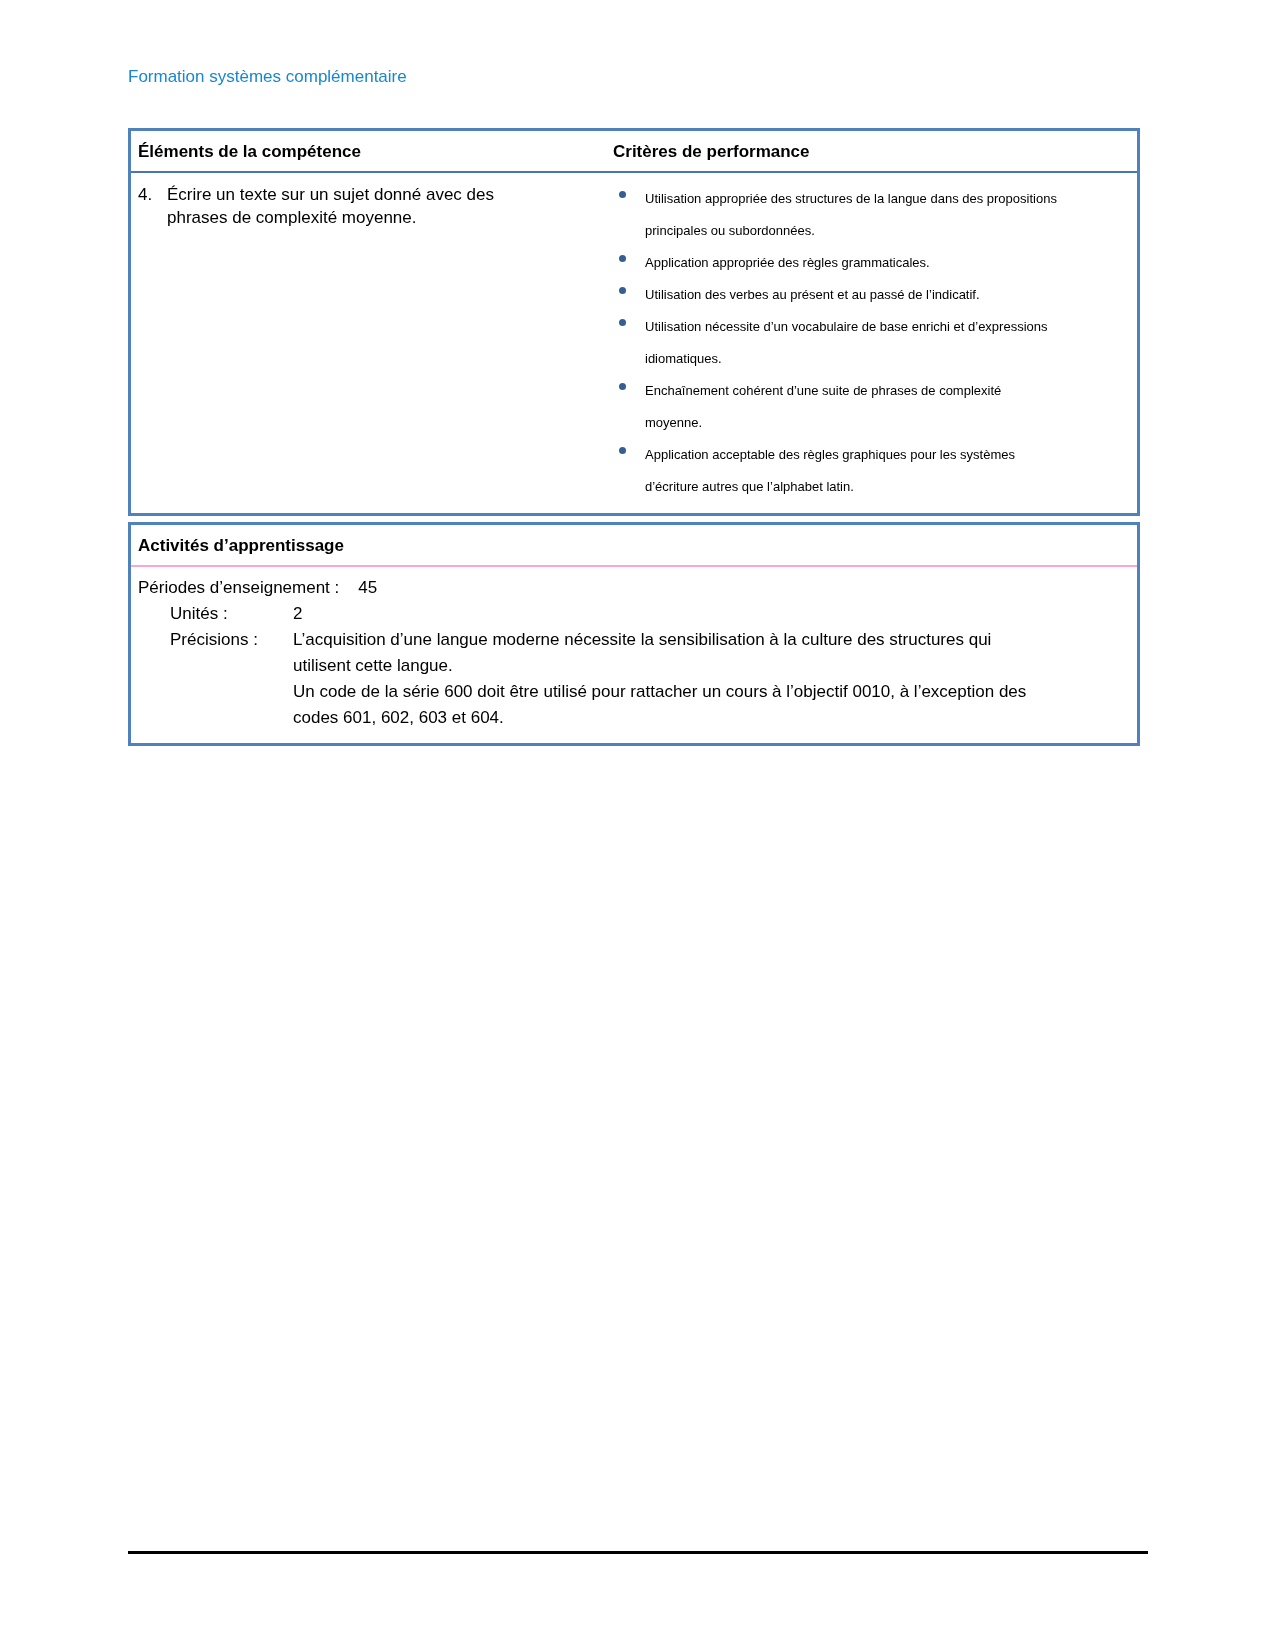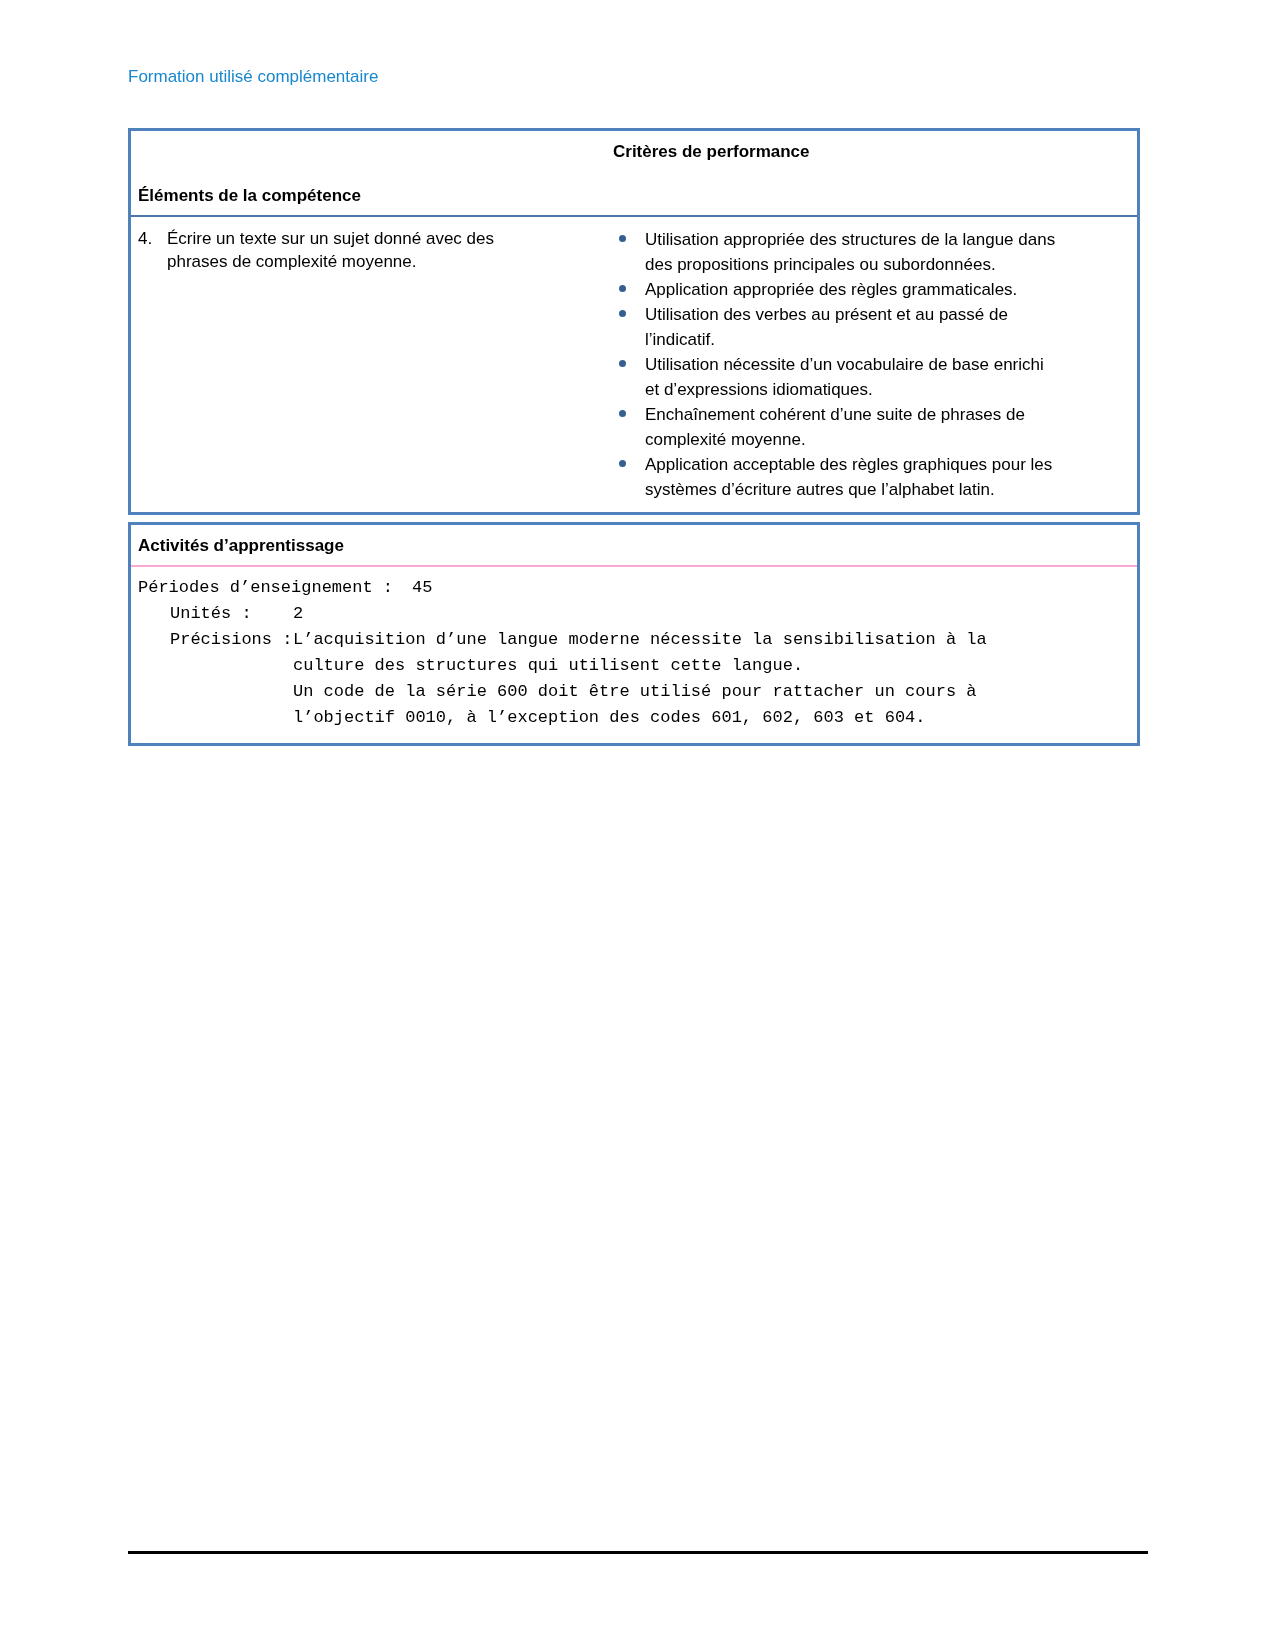--- a/index.html
+++ b/index.html
@@ -30,48 +30,48 @@
   .box-competence { top: 128px; }
   .box-activities { top: 522px; }
 
   
   .tbl-header-row {
     display: flex;
     border-bottom: 2px solid #4a76a8;
     padding: 10px 10px 8px 7px;
   }
   .tbl-header-cell { font-weight: bold; font-size: 17px; line-height: 22px; }
-  .hcell-left  { width: 475px; flex-shrink: 0; margin-top: 44px; }
+  .hcell-left  { width: 475px; flex-shrink: 0; }
   .hcell-right { flex: 1; }
 
   .tbl-body { display: flex; padding: 10px 10px 10px 7px; }
   .body-left  { width: 475px; flex-shrink: 0; }
   .body-right { flex: 1; }
 
   .numbered-item { display: flex; font-size: 17px; line-height: 23px; }
   .item-number { width: 29px; flex-shrink: 0; }
   .item-text { width: 372px; }
 
   ul.criteria { list-style: none; margin: 0; padding: 0; }
-  ul.criteria li { display: flex; font-size: 17px; line-height: 25px; }
+  ul.criteria li { display: flex; font-size: 13px; line-height: 32px; }
   .bullet-dot {
     width: 7px; height: 7px; border-radius: 50%;
     background: #365f91; flex-shrink: 0;
     margin: 8px 0 0 6px;
   }
   .crit-text { margin-left: 19px; width: 416px; }
 
   
   .act-header {
     font-weight: bold; font-size: 17px; line-height: 22px;
     padding: 10px 10px 8px 7px;
     border-bottom: 2px solid #f9a8d4;
   }
   .act-body { padding: 8px 10px 12px 7px; font-size: 17px; line-height: 26px; }
-  .act-row { display: flex; font-family: Liberation Mono, monospace; }
+  .act-row { display: flex; }
   .act-label { min-width: 123px; flex-shrink: 0; margin-left: 32px; }
   .act-value-indented { }
   .act-value-after { margin-left: 19px; }
   .precisions-text { width: 758px; }
   .precisions-text p { margin: 0; }
 
   
   .footer {
     position: absolute; left: 128px; top: 1551px; width: 1020px;
   }
@@ -80,21 +80,21 @@
     display: flex; justify-content: space-between;
     margin-top: 4px;
     font-size: 15px; font-weight: bold; color: #7f7f7f; line-height: 19px;
   }
 </style>
 </head>
 <body>
 
 <div class="page">
 
-  <div class="doc-header">Formation utilisé complémentaire</div>
+  <div class="doc-header">Formation systèmes complémentaire</div>
 
   <div class="blue-box box-competence">
     <div class="tbl-header-row">
       <div class="tbl-header-cell hcell-left">Éléments de la compétence</div>
       <div class="tbl-header-cell hcell-right">Critères de performance</div>
     </div>
     <div class="tbl-body">
       <div class="body-left">
         <div class="numbered-item">
           <span class="item-number">4.</span>

